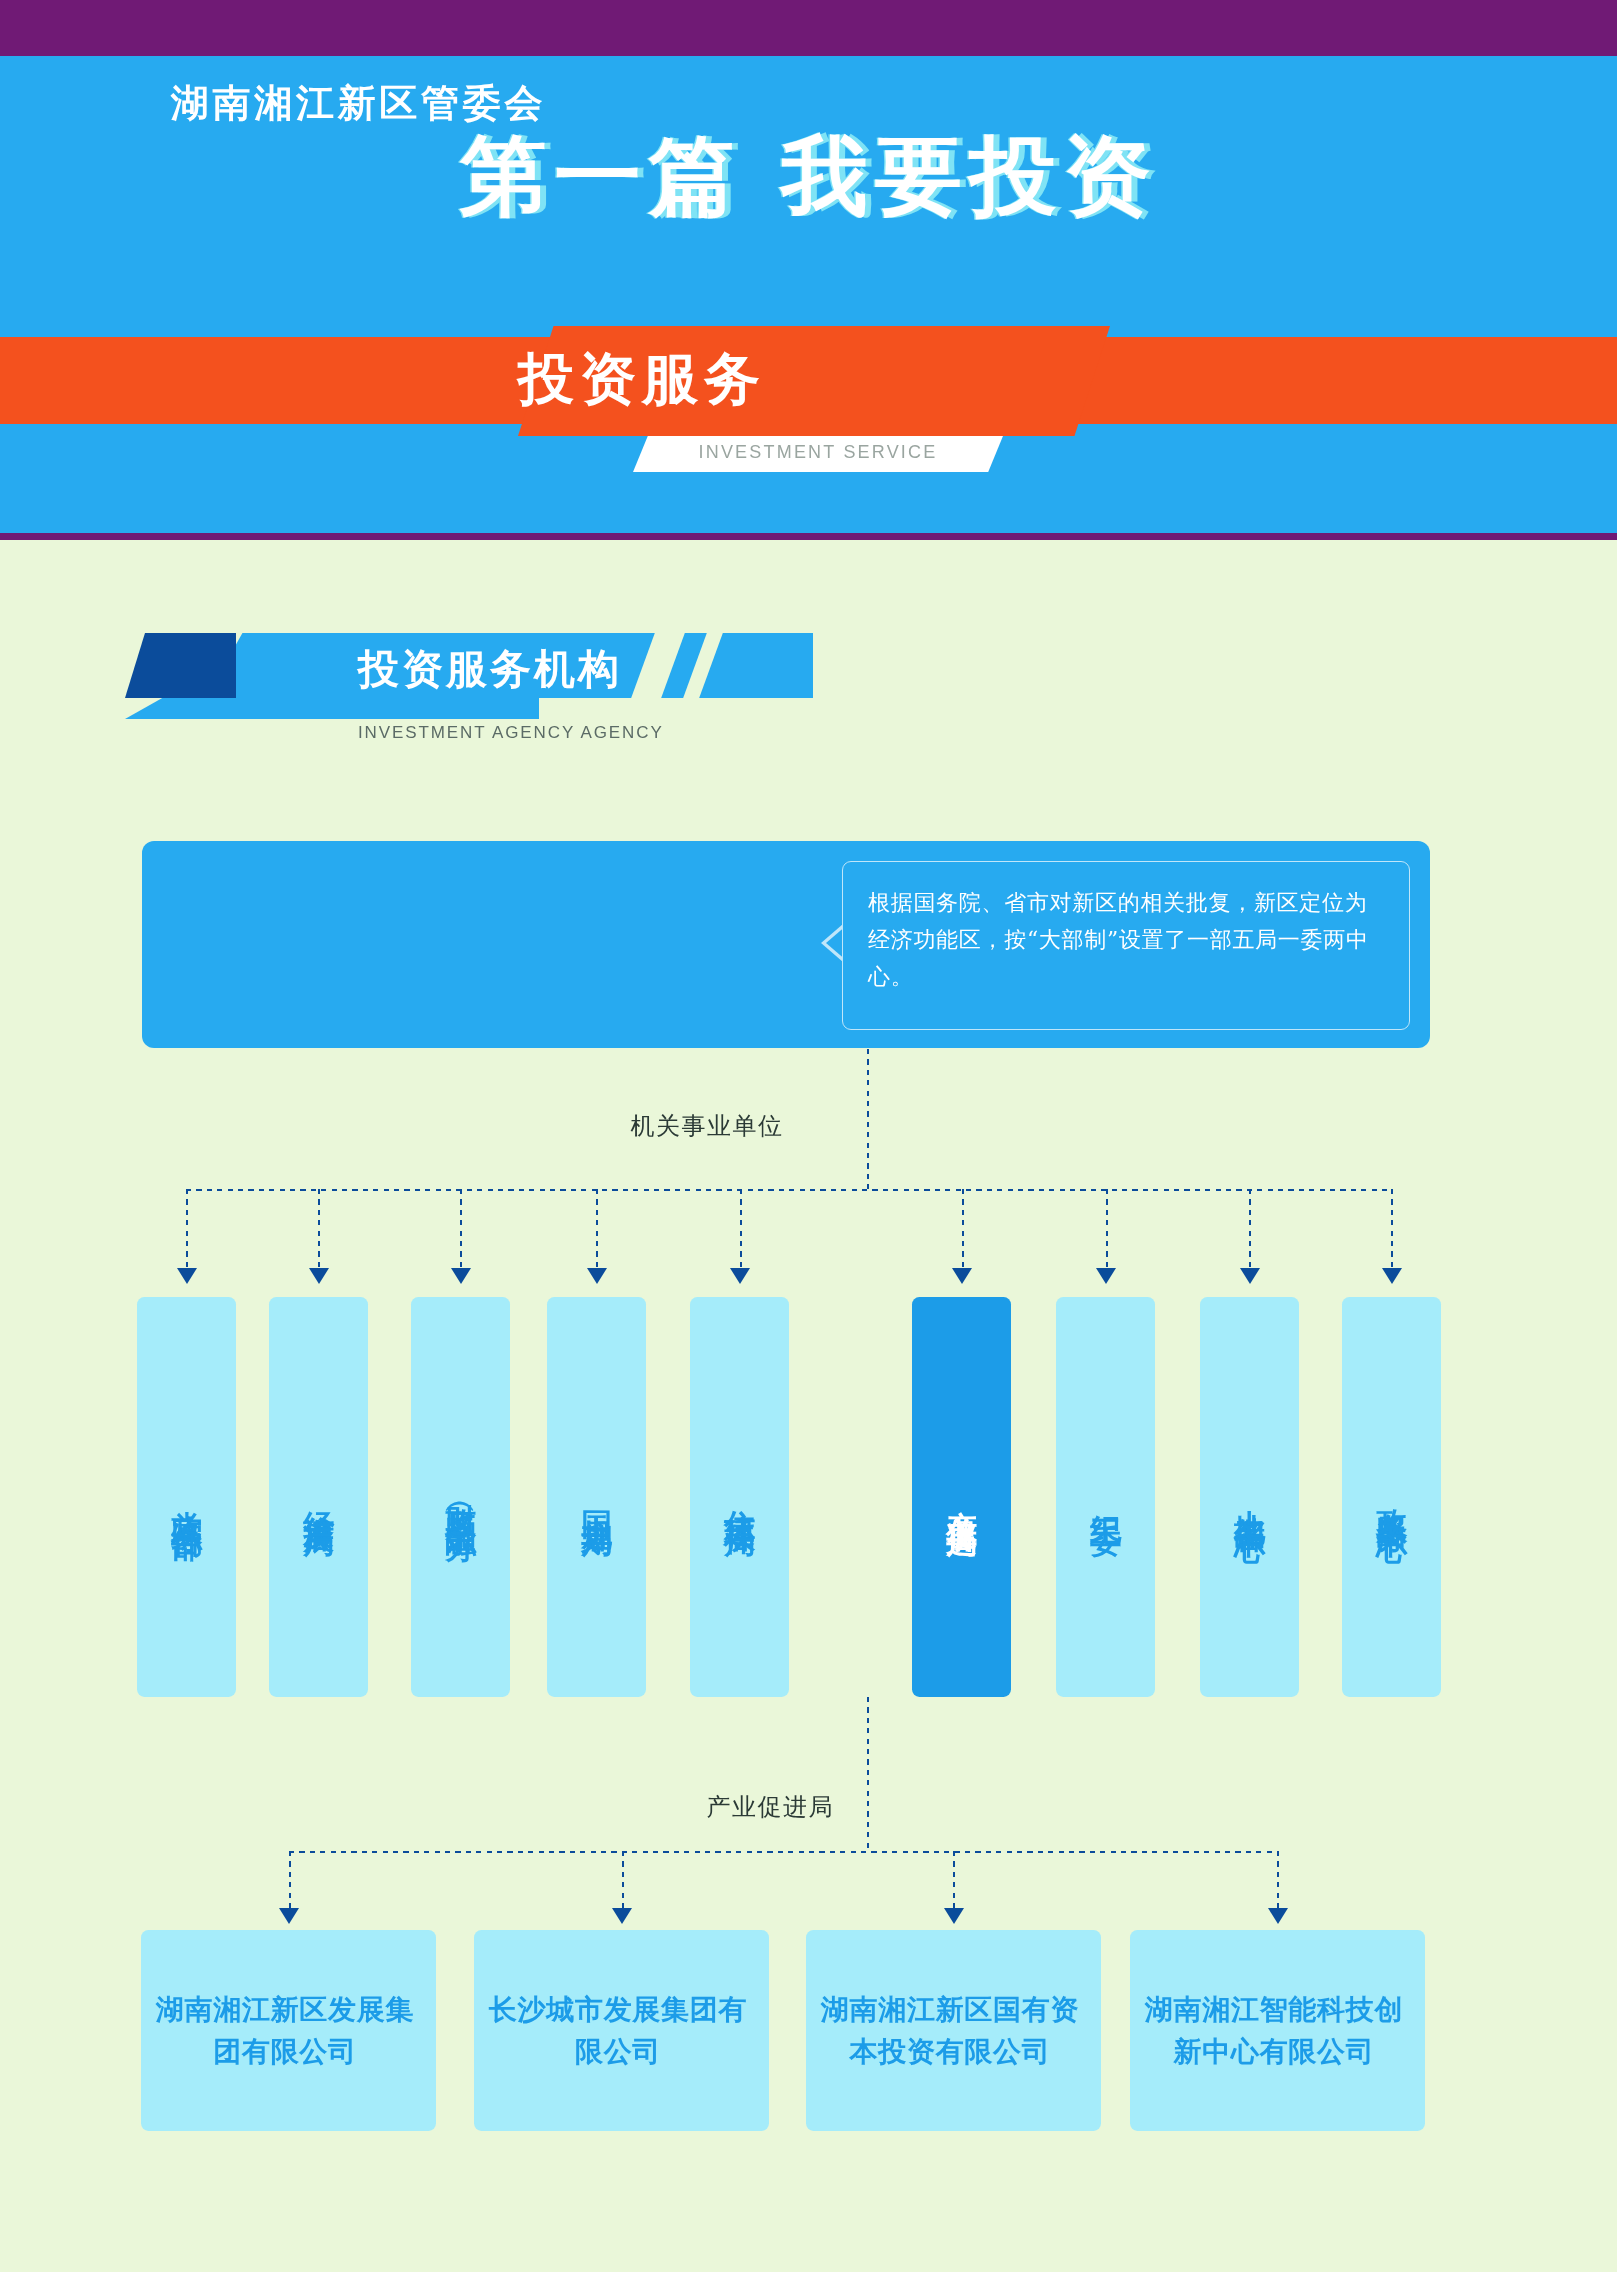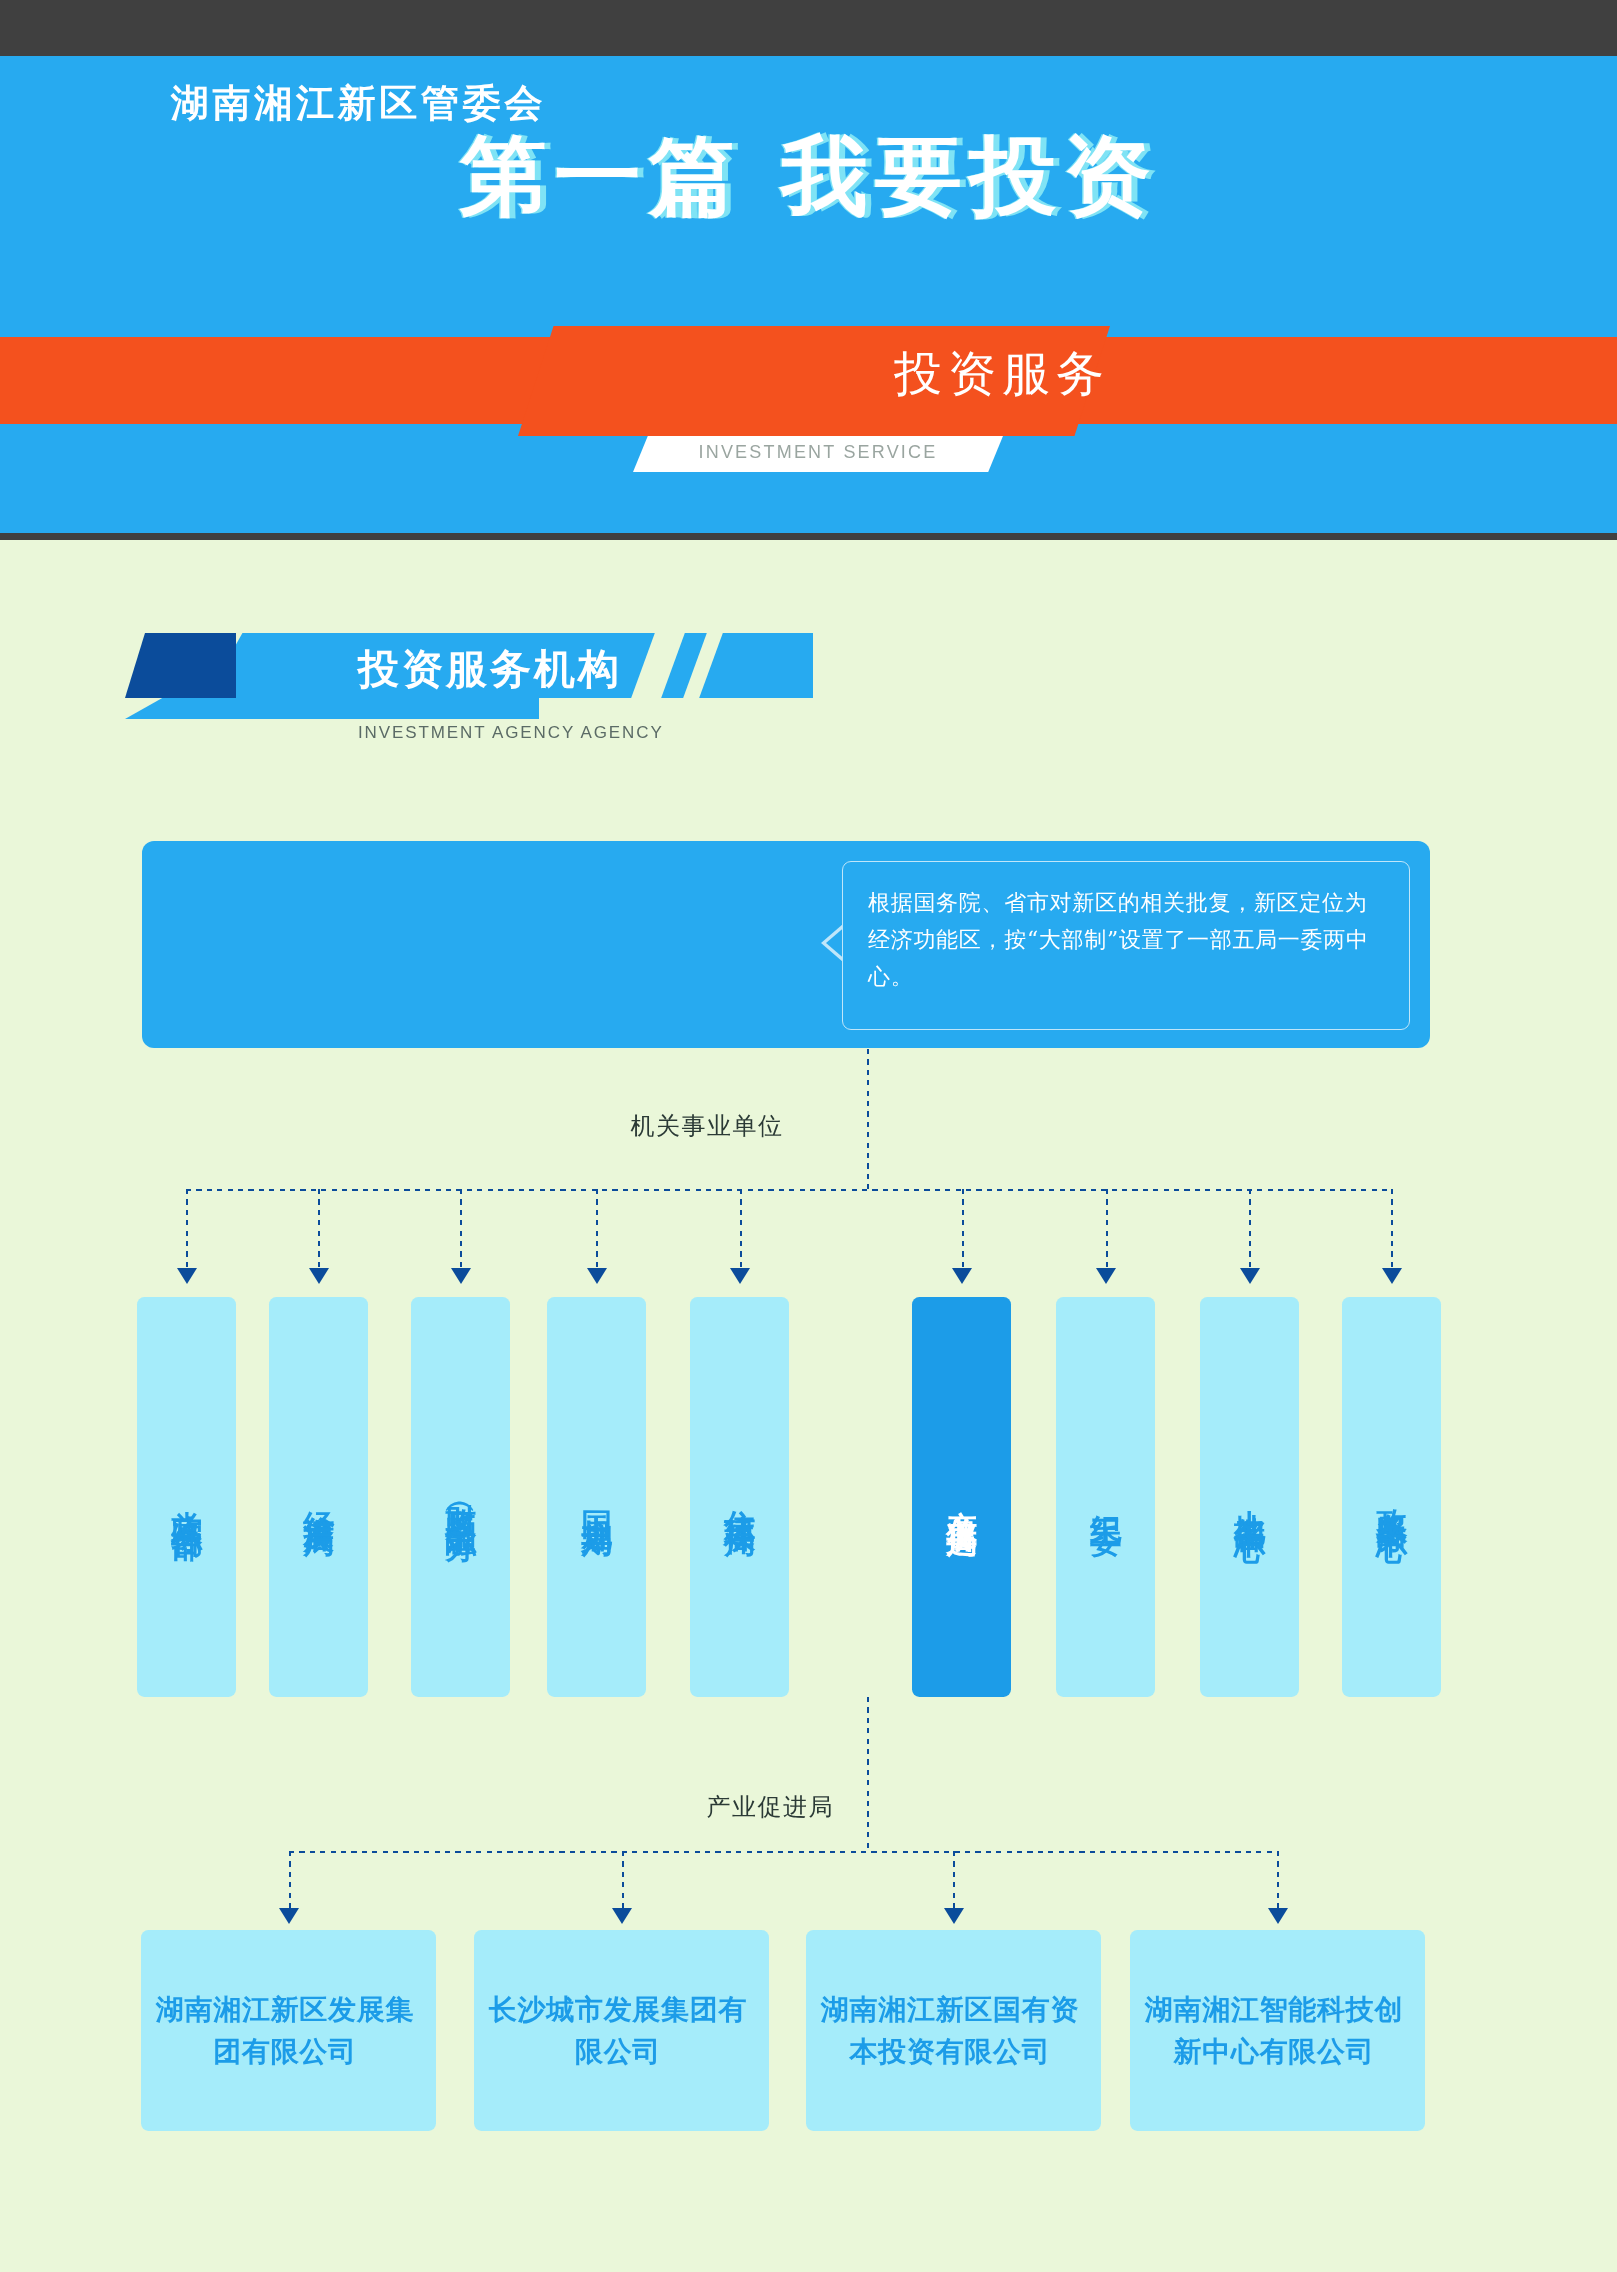--- a/index.html
+++ b/index.html
@@ -15,21 +15,21 @@
     overflow: hidden;
   }
 
   
   .header {
     position: absolute;
     left: 0;
     top: 0;
     width: 1618px;
     height: 540px;
-    background: #404040;
+    background: #701a75;
   }
   .header-blue {
     position: absolute;
     left: 0;
     top: 56px;
     width: 1618px;
     height: 477px;
     background: #27aaf0;
   }
   .header-orange-band {
@@ -67,23 +67,23 @@
     width: 592px;
     height: 110px;
     background: #f4511e;
     clip-path: polygon(6% 0%, 100% 0%, 94% 100%, 0% 100%);
   }
   .header-sub-text {
     position: absolute;
     left: 0;
     top: 16.3px;
     width: 592px;
-    text-align: right;
-    font-size: 48px;
-    font-weight: normal;
+    text-align: left;
+    font-size: 56px;
+    font-weight: bold;
     color: #ffffff;
     letter-spacing: 6px;
     font-family: "DejaVu Sans", "Liberation Sans", sans-serif;
   }
   .header-sub-en-shape {
     position: absolute;
     left: 115px;
     top: 110px;
     width: 370px;
     height: 36px;

